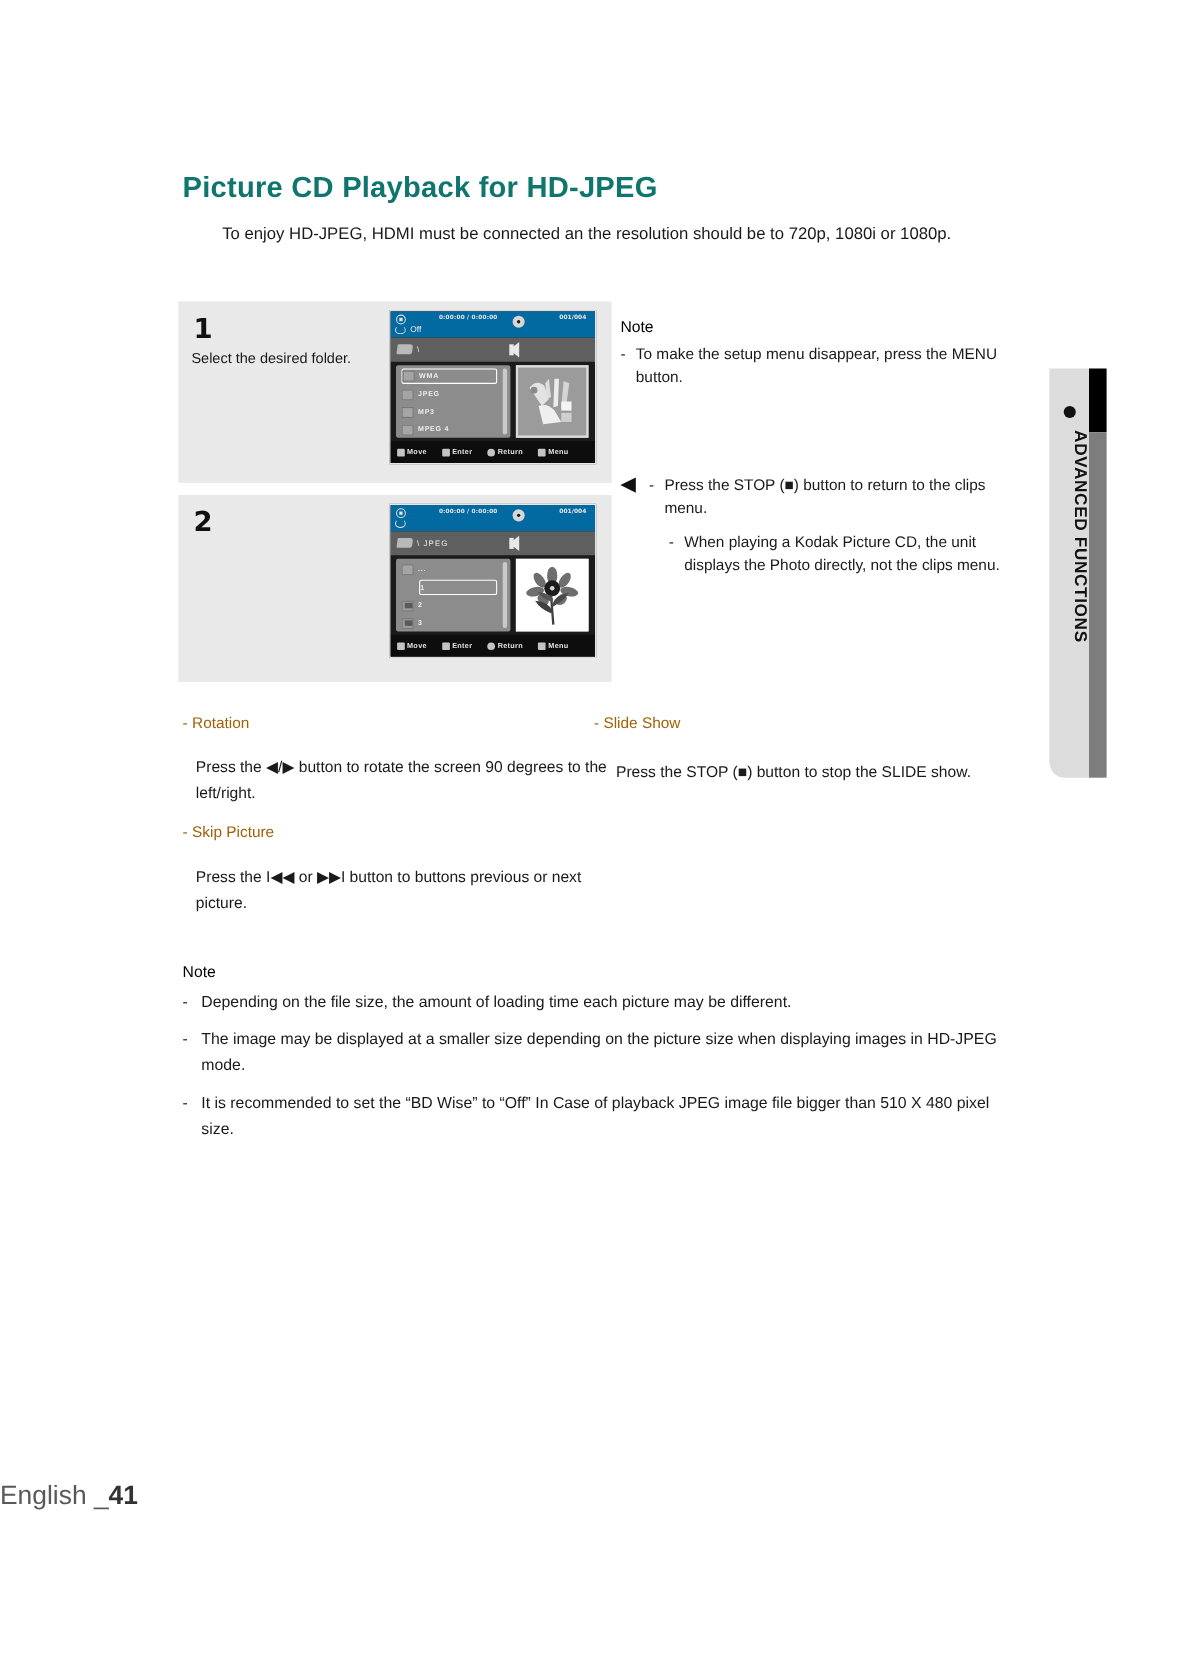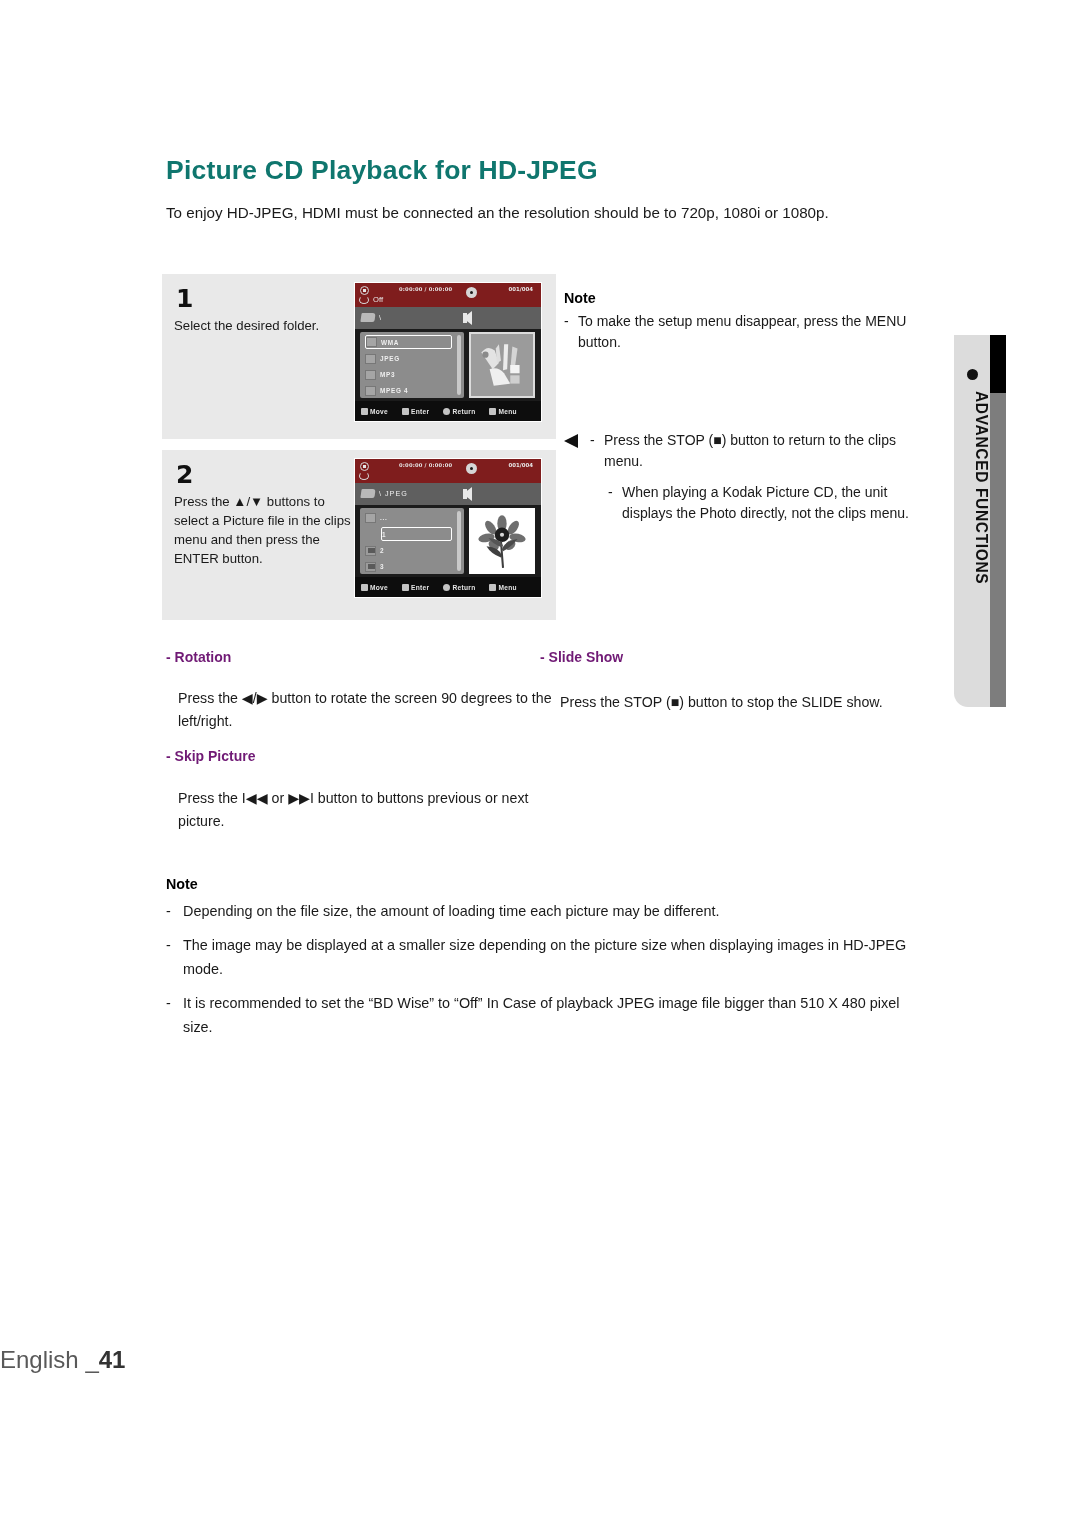--- a/index.html
+++ b/index.html
@@ -29,21 +29,21 @@
 
   .intro {
     position: absolute;
     left: 166px;
     top: 200px;
     width: 760px;
     font-size: 15.2px;
     line-height: 26px;
     color: #1a1a1a;
   }
-  .intro div { white-space: nowrap; }
+  .intro div { white-space: nowrap; margin-left: 36px; }
 
   
   .step-box {
     position: absolute;
     background: #e9e9e9;
     left: 162px;
     width: 394px;
   }
   #step-box-1 { top: 274px; height: 165px; }
   #step-box-2 { top: 450px; height: 170px; }
@@ -75,21 +75,21 @@
     width: 188px;
     height: 140px;
     background: #1b1b1b;
     border: 1px solid #ffffff;
     box-sizing: border-box;
     overflow: hidden;
   }
   .osd-top {
     position: relative;
     height: 24px;
-    background: #7f1d1d;
+    background: #0369a1;
     color: #e8e8e8;
   }
   .osd-stop-ico {
     position: absolute; left: 5px; top: 3px;
     width: 9px; height: 9px;
     border: 1.2px solid #d8d8d8; border-radius: 50%;
     box-sizing: border-box;
   }
   .osd-stop-ico::after{
     content:""; position:absolute; left:2px; top:2px;
@@ -247,21 +247,21 @@
 
   
   .note-right {
     position: absolute;
     left: 564px;
     top: 290px;
     width: 360px;
   }
   .note-head {
     font-size: 14.3px;
-    font-weight: bold;
+    font-weight: normal;
     color: #000;
     margin-bottom: 5px;
   }
   .note-li {
     display: flex;
     font-size: 14px;
     line-height: 21px;
     margin-bottom: 2px;
   }
   .note-li .dash { width: 14px; flex: none; }
@@ -289,22 +289,22 @@
   .callout .col { flex: 1; }
   .callout .lvl1 { display:flex; font-size: 14px; line-height: 21px; }
   .callout .lvl1 .dash { width: 14px; flex:none; }
   .callout .lvl2 { display:flex; font-size: 14px; line-height: 21px; margin-left: 18px; margin-top: 10px;}
   .callout .lvl2 .dash { width: 14px; flex:none; }
 
   
   .sub-head {
     position: absolute;
     font-size: 14px;
-    font-weight: bold;
-    color: #701a75;
+    font-weight: normal;
+    color: #a16207;
   }
   .sub-body {
     position: absolute;
     font-size: 14.2px;
     line-height: 23px;
     color: #1a1a1a;
   }
   #rotation-head { left: 166px; top: 649px; }
   #rotation-body { left: 178px; top: 687px; width: 380px; }
   #skip-head { left: 166px; top: 748px; }
@@ -463,21 +463,20 @@
       <span class="grp">
         <span class="k"></span>
         <span class="t">Menu</span>
       </span>
     </div>
   </div>
 </div>
 
 <div class="step-box" id="step-box-2">
   <div class="step-num">2</div>
-  <div class="step-text">Press the ▲/▼ buttons to select a Picture file in the clips menu and then press the ENTER button.</div>
 
   <div class="osd">
     <div class="osd-top">
       <span class="osd-stop-ico"></span>
       <span class="osd-repeat-ico"></span>
       <span class="osd-time">0:00:00 / 0:00:00</span>
       <span class="osd-off"></span>
       <span class="osd-disc-ico"></span>
       <span class="osd-count">001/004</span>
     </div>

